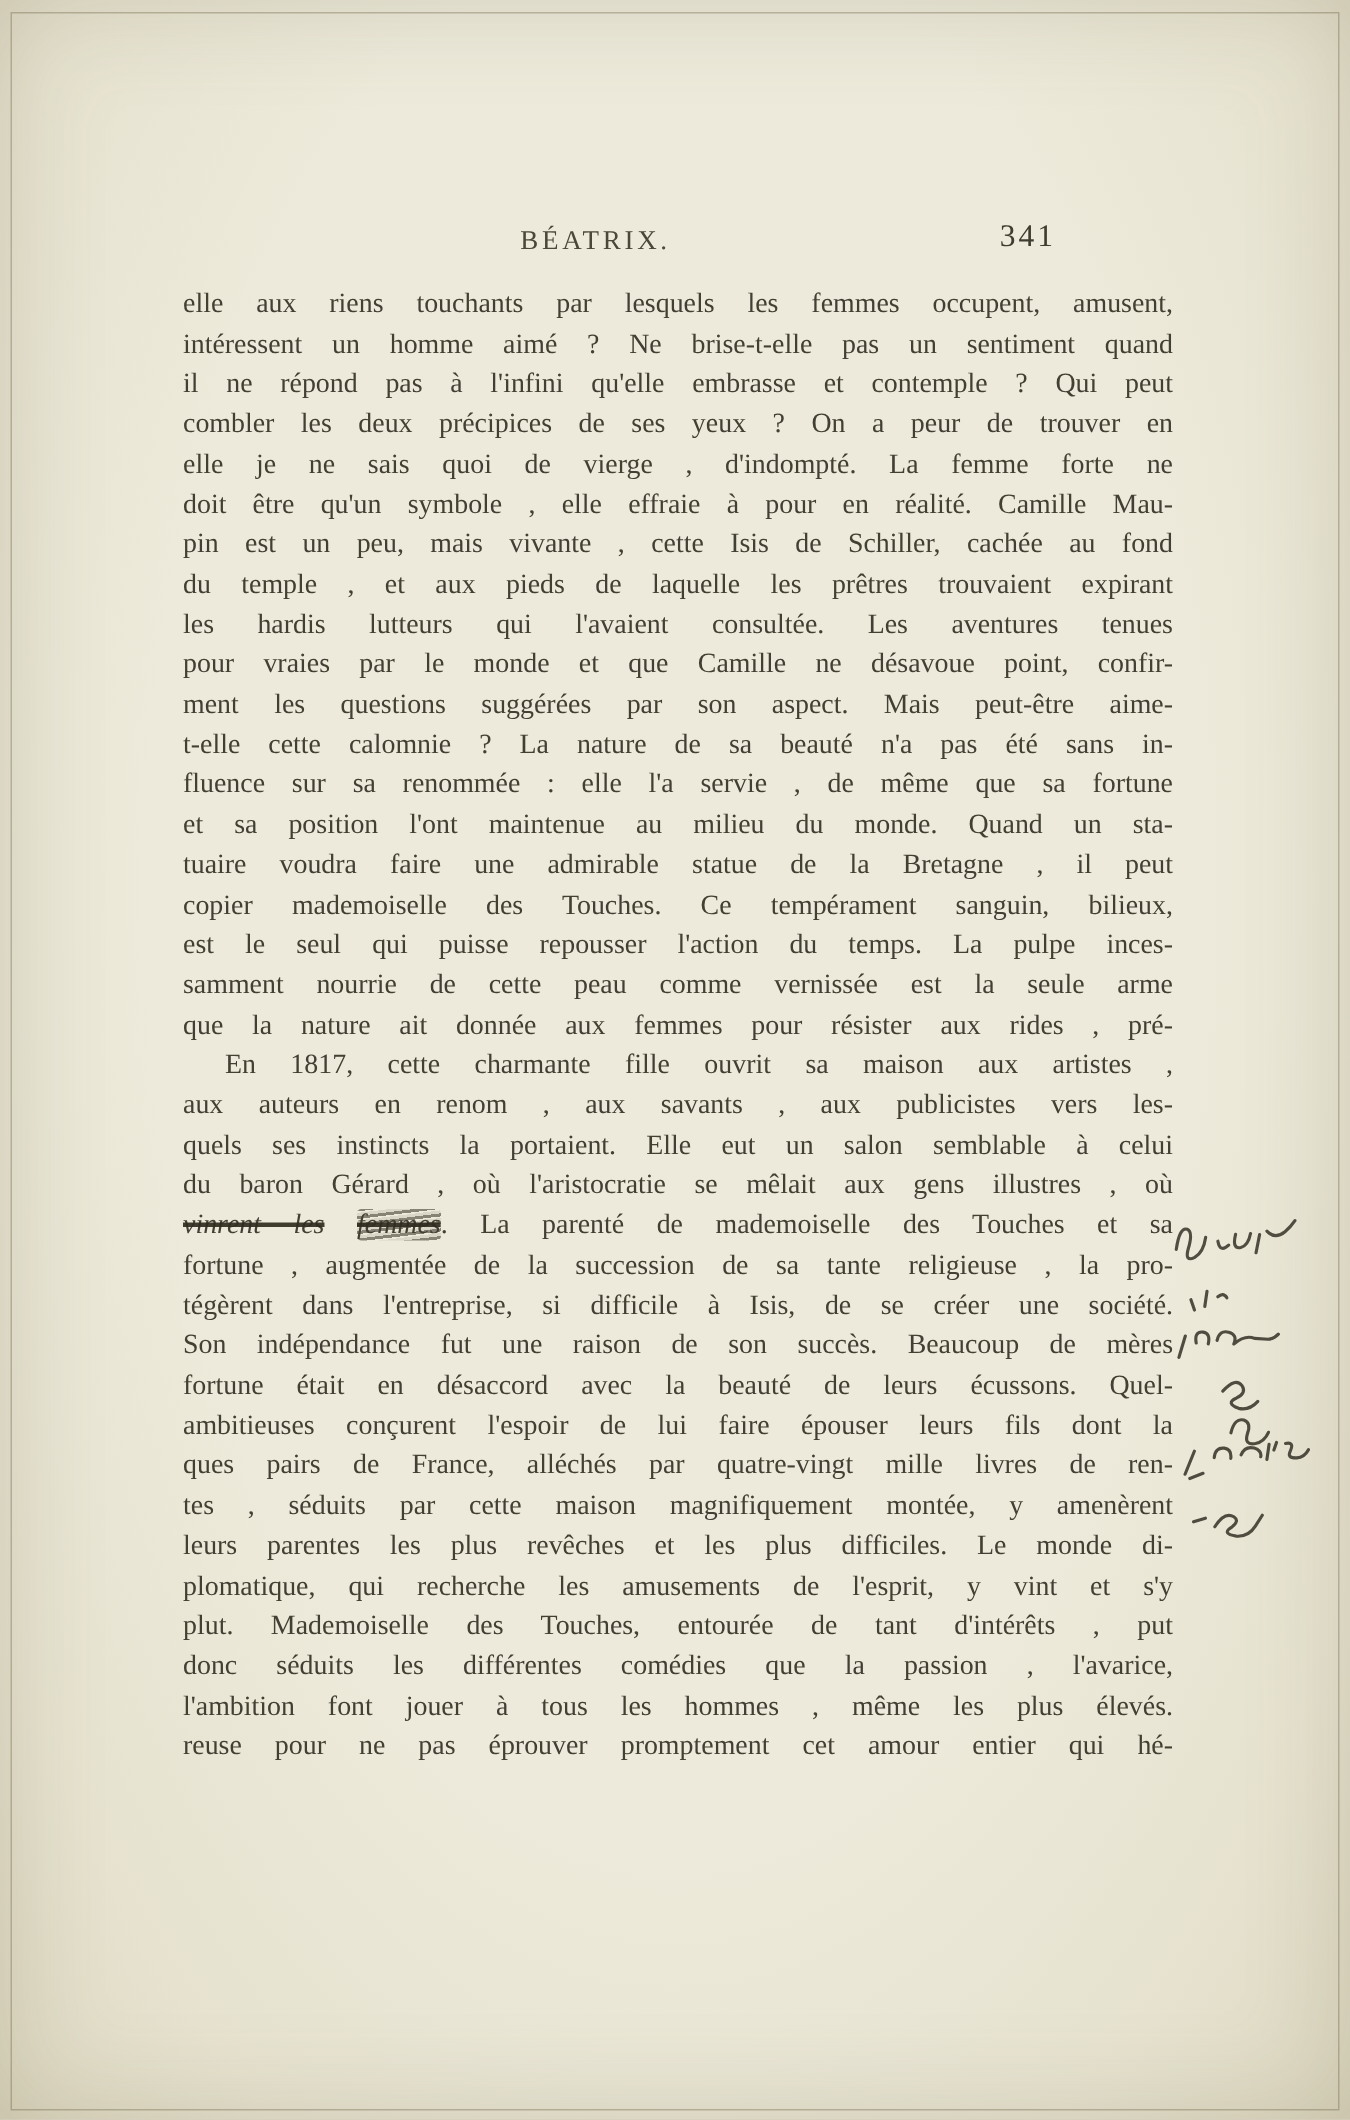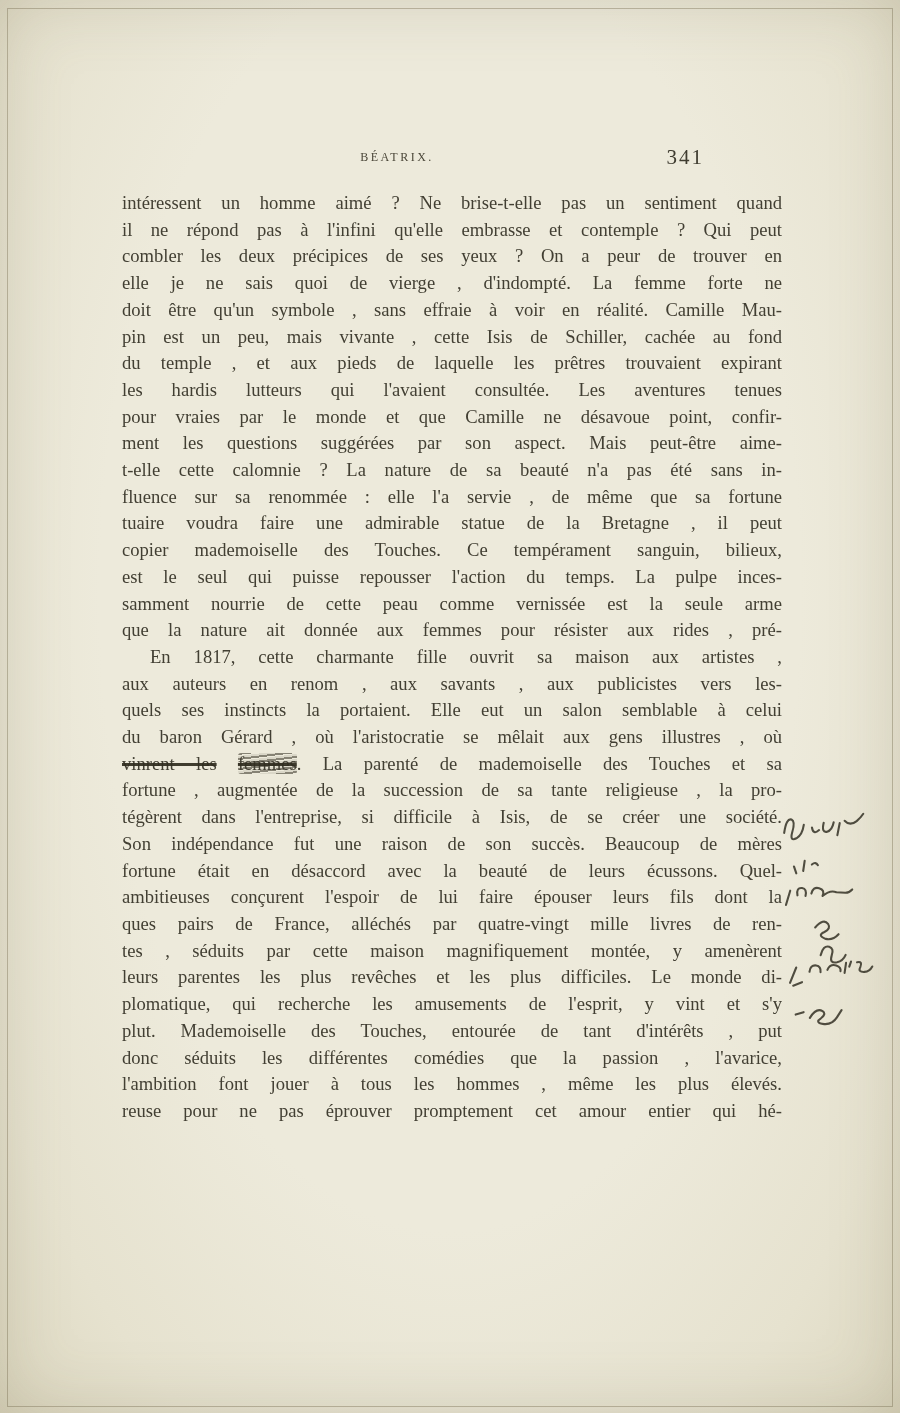--- a/index.html
+++ b/index.html
@@ -25,21 +25,21 @@
     position: absolute;
     top: 150px;
     left: 122px;
     width: 660px;
     height: 30px;
   }
   .running-title {
     position: absolute;
     left: 0; right: 110px;
     text-align: center;
-    font-size: 12px;
+    font-size: 18px;
     letter-spacing: 2.5px;
     color: #4b4739;
   }
   .page-number {
     position: absolute;
     right: 78px;
     top: -5px;
     font-size: 21px;
     letter-spacing: 2px;
     color: #3f3c30;
@@ -55,20 +55,21 @@
   .line {
     text-align: justify;
     text-align-last: justify;
   }
   .line.short-last { text-align-last: left; }
   .line.indent { text-indent: 28px; }
   .struck {
     text-decoration: line-through;
     text-decoration-thickness: 2.5px;
     text-decoration-color: rgba(48,44,32,.92);
+    font-style: italic;
   }
   .struck.scribbled {
     background: repeating-linear-gradient(-7deg,
       rgba(50,46,33,0) 0 1px,
       rgba(50,46,33,.55) 1px 3px,
       rgba(50,46,33,.1) 3px 5px);
     border-radius: 3px;
   }
   .marginalia {
     position: absolute;
@@ -81,32 +82,34 @@
 <body>
 
 <div class="scan">
 
   <div class="header">
     <span class="running-title">BÉATRIX.</span>
     <span class="page-number">341</span>
   </div>
 
   <div class="text-block">
+      <div class="line">elle aux riens touchants par lesquels les femmes occupent, amusent,</div>
       <div class="line">intéressent un homme aimé ? Ne brise-t-elle pas un sentiment quand</div>
       <div class="line">il ne répond pas à l'infini qu'elle embrasse et contemple ? Qui peut</div>
       <div class="line">combler les deux précipices de ses yeux ? On a peur de trouver en</div>
       <div class="line">elle je ne sais quoi de vierge , d'indompté. La femme forte ne</div>
-      <div class="line">doit être qu'un symbole , sans effraie à voir en réalité. Camille Mau-</div>
+      <div class="line">doit être qu'un symbole , elle effraie à pour en réalité. Camille Mau-</div>
       <div class="line">pin est un peu, mais vivante , cette Isis de Schiller, cachée au fond</div>
       <div class="line">du temple , et aux pieds de laquelle les prêtres trouvaient expirant</div>
       <div class="line">les hardis lutteurs qui l'avaient consultée. Les aventures tenues</div>
       <div class="line">pour vraies par le monde et que Camille ne désavoue point, confir-</div>
       <div class="line">ment les questions suggérées par son aspect. Mais peut-être aime-</div>
       <div class="line">t-elle cette calomnie ? La nature de sa beauté n'a pas été sans in-</div>
       <div class="line">fluence sur sa renommée : elle l'a servie , de même que sa fortune</div>
+      <div class="line">et sa position l'ont maintenue au milieu du monde. Quand un sta-</div>
       <div class="line">tuaire voudra faire une admirable statue de la Bretagne , il peut</div>
       <div class="line">copier mademoiselle des Touches. Ce tempérament sanguin, bilieux,</div>
       <div class="line">est le seul qui puisse repousser l'action du temps. La pulpe inces-</div>
       <div class="line">samment nourrie de cette peau comme vernissée est la seule arme</div>
       <div class="line">que la nature ait donnée aux femmes pour résister aux rides , pré-</div>
       <div class="line indent">En 1817, cette charmante fille ouvrit sa maison aux artistes ,</div>
       <div class="line">aux auteurs en renom , aux savants , aux publicistes vers les-</div>
       <div class="line">quels ses instincts la portaient. Elle eut un salon semblable à celui</div>
       <div class="line">du baron Gérard , où l'aristocratie se mêlait aux gens illustres , où</div>
       <div class="line"><span class="struck">vinrent les</span><span> </span><span class="struck scribbled">femmes</span><span>. La parenté de mademoiselle des Touches et sa</span></div>

